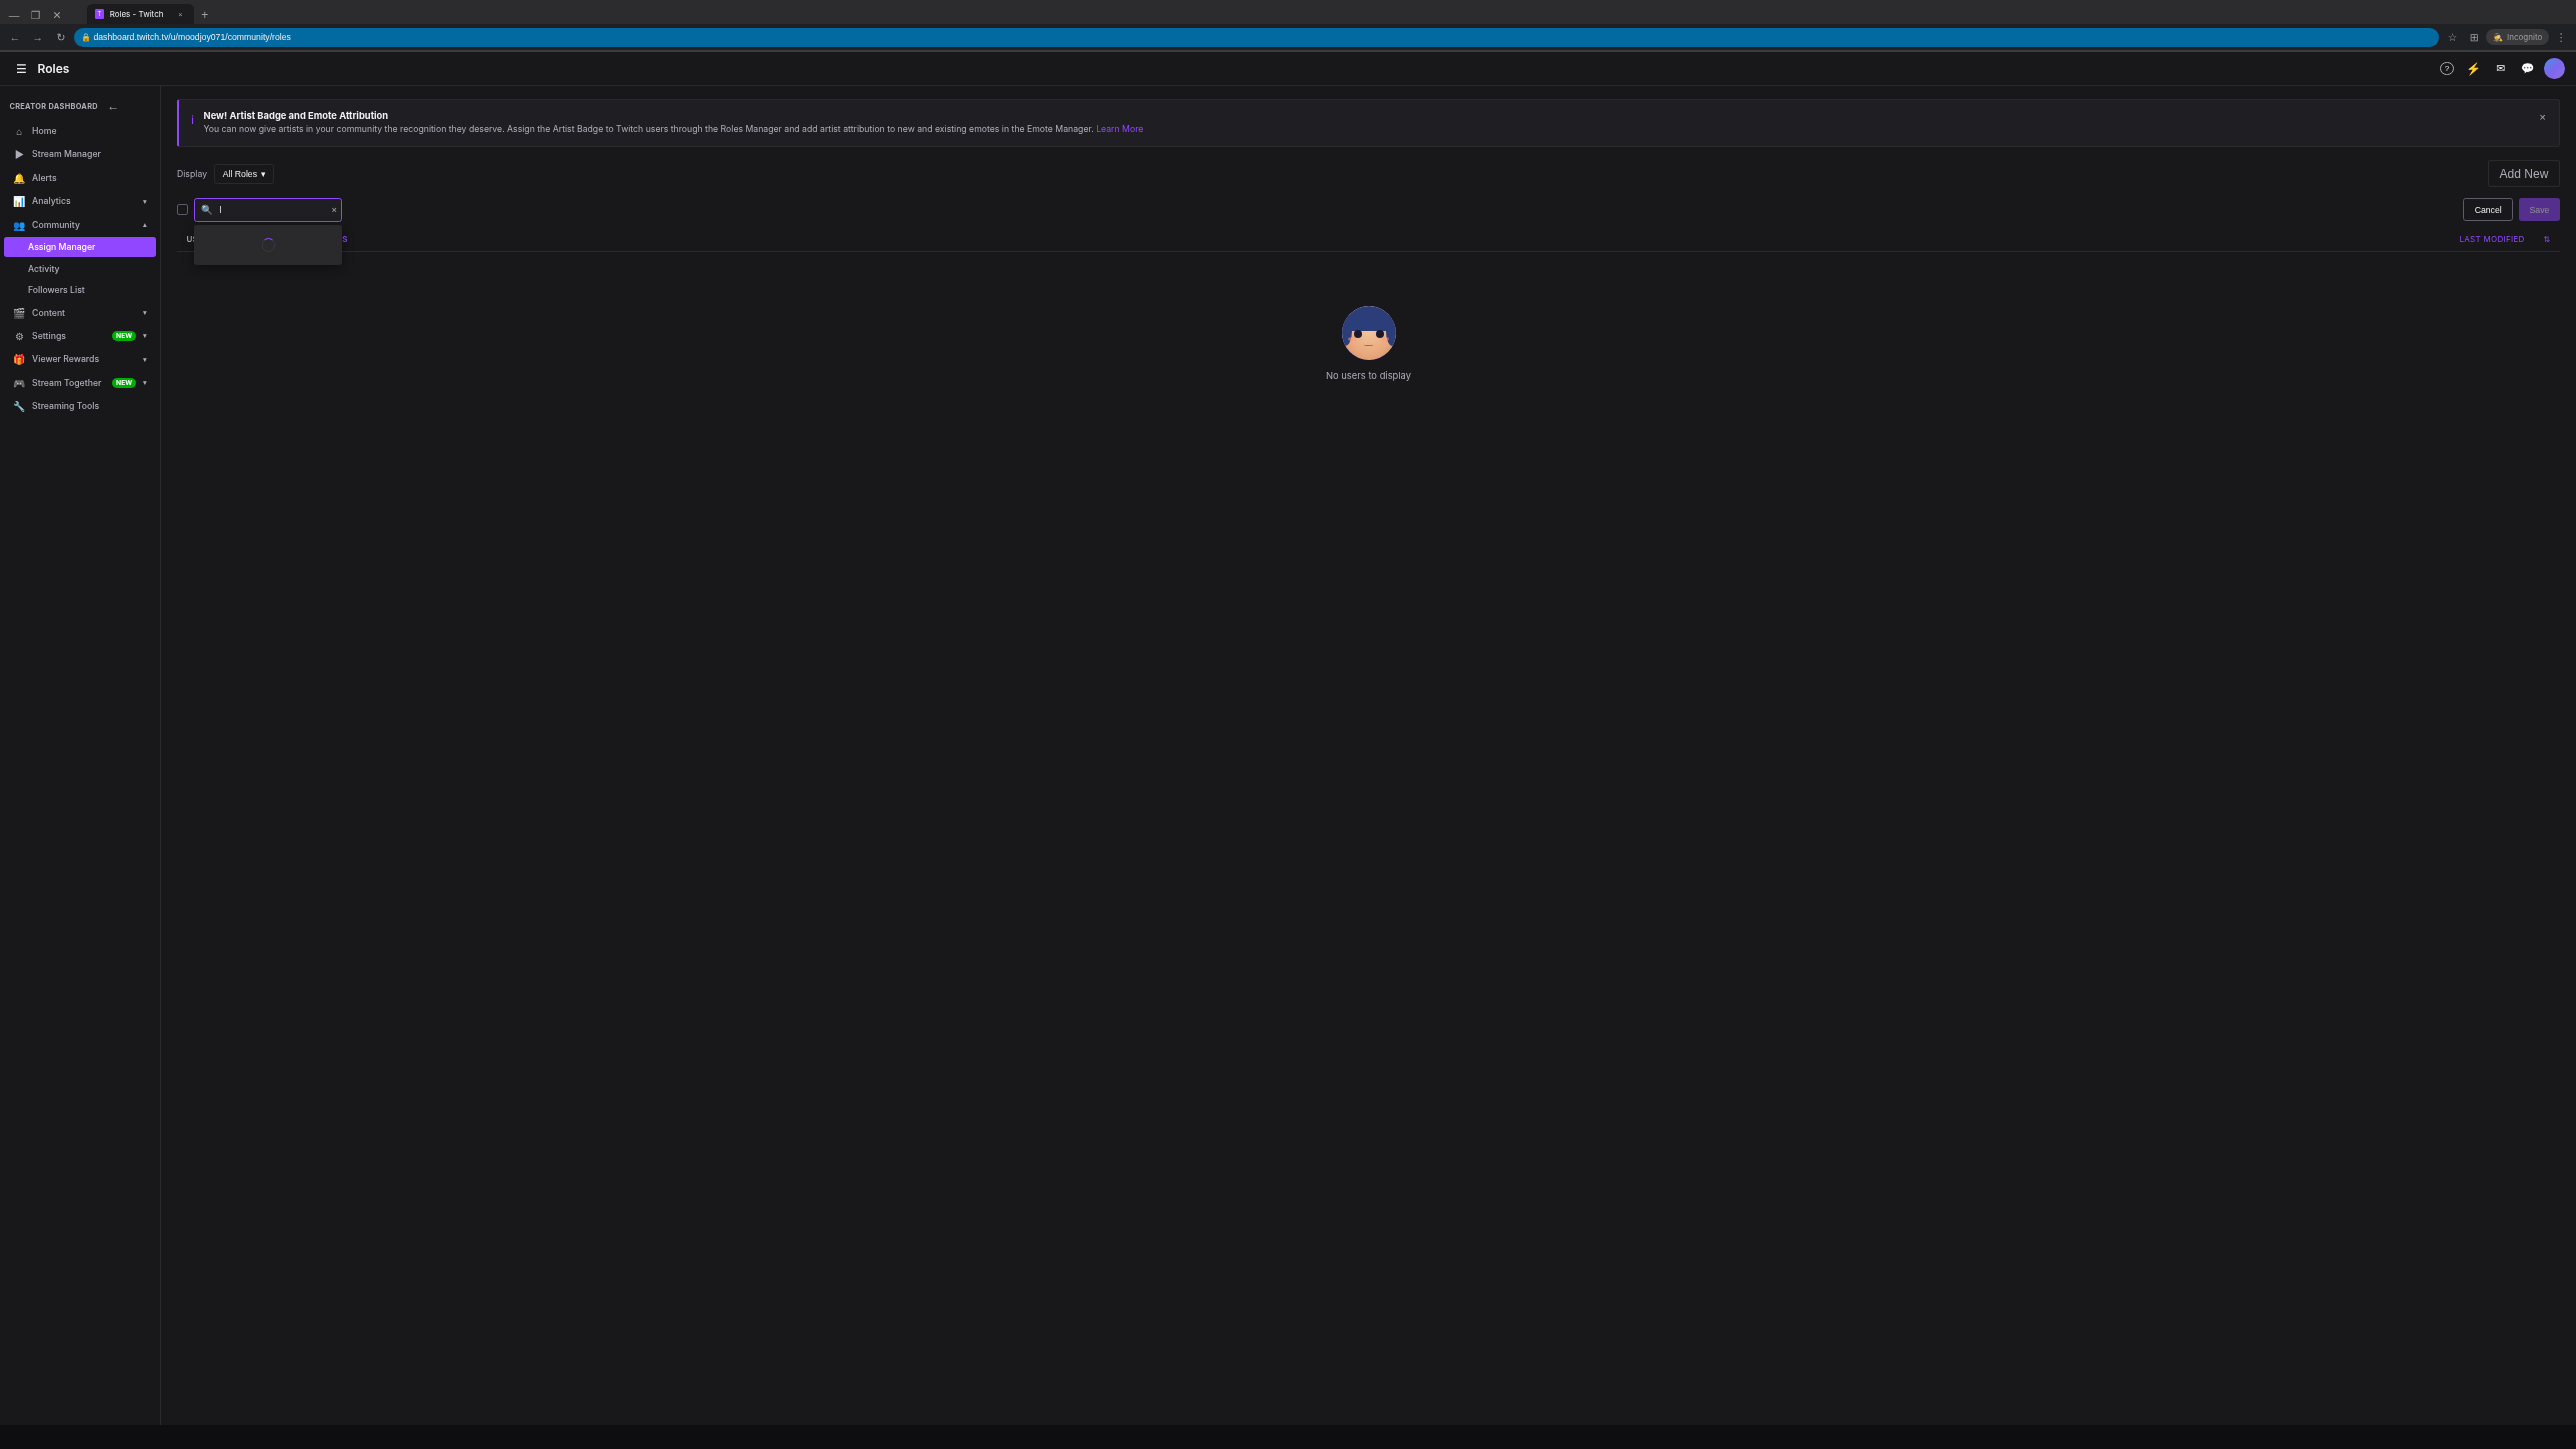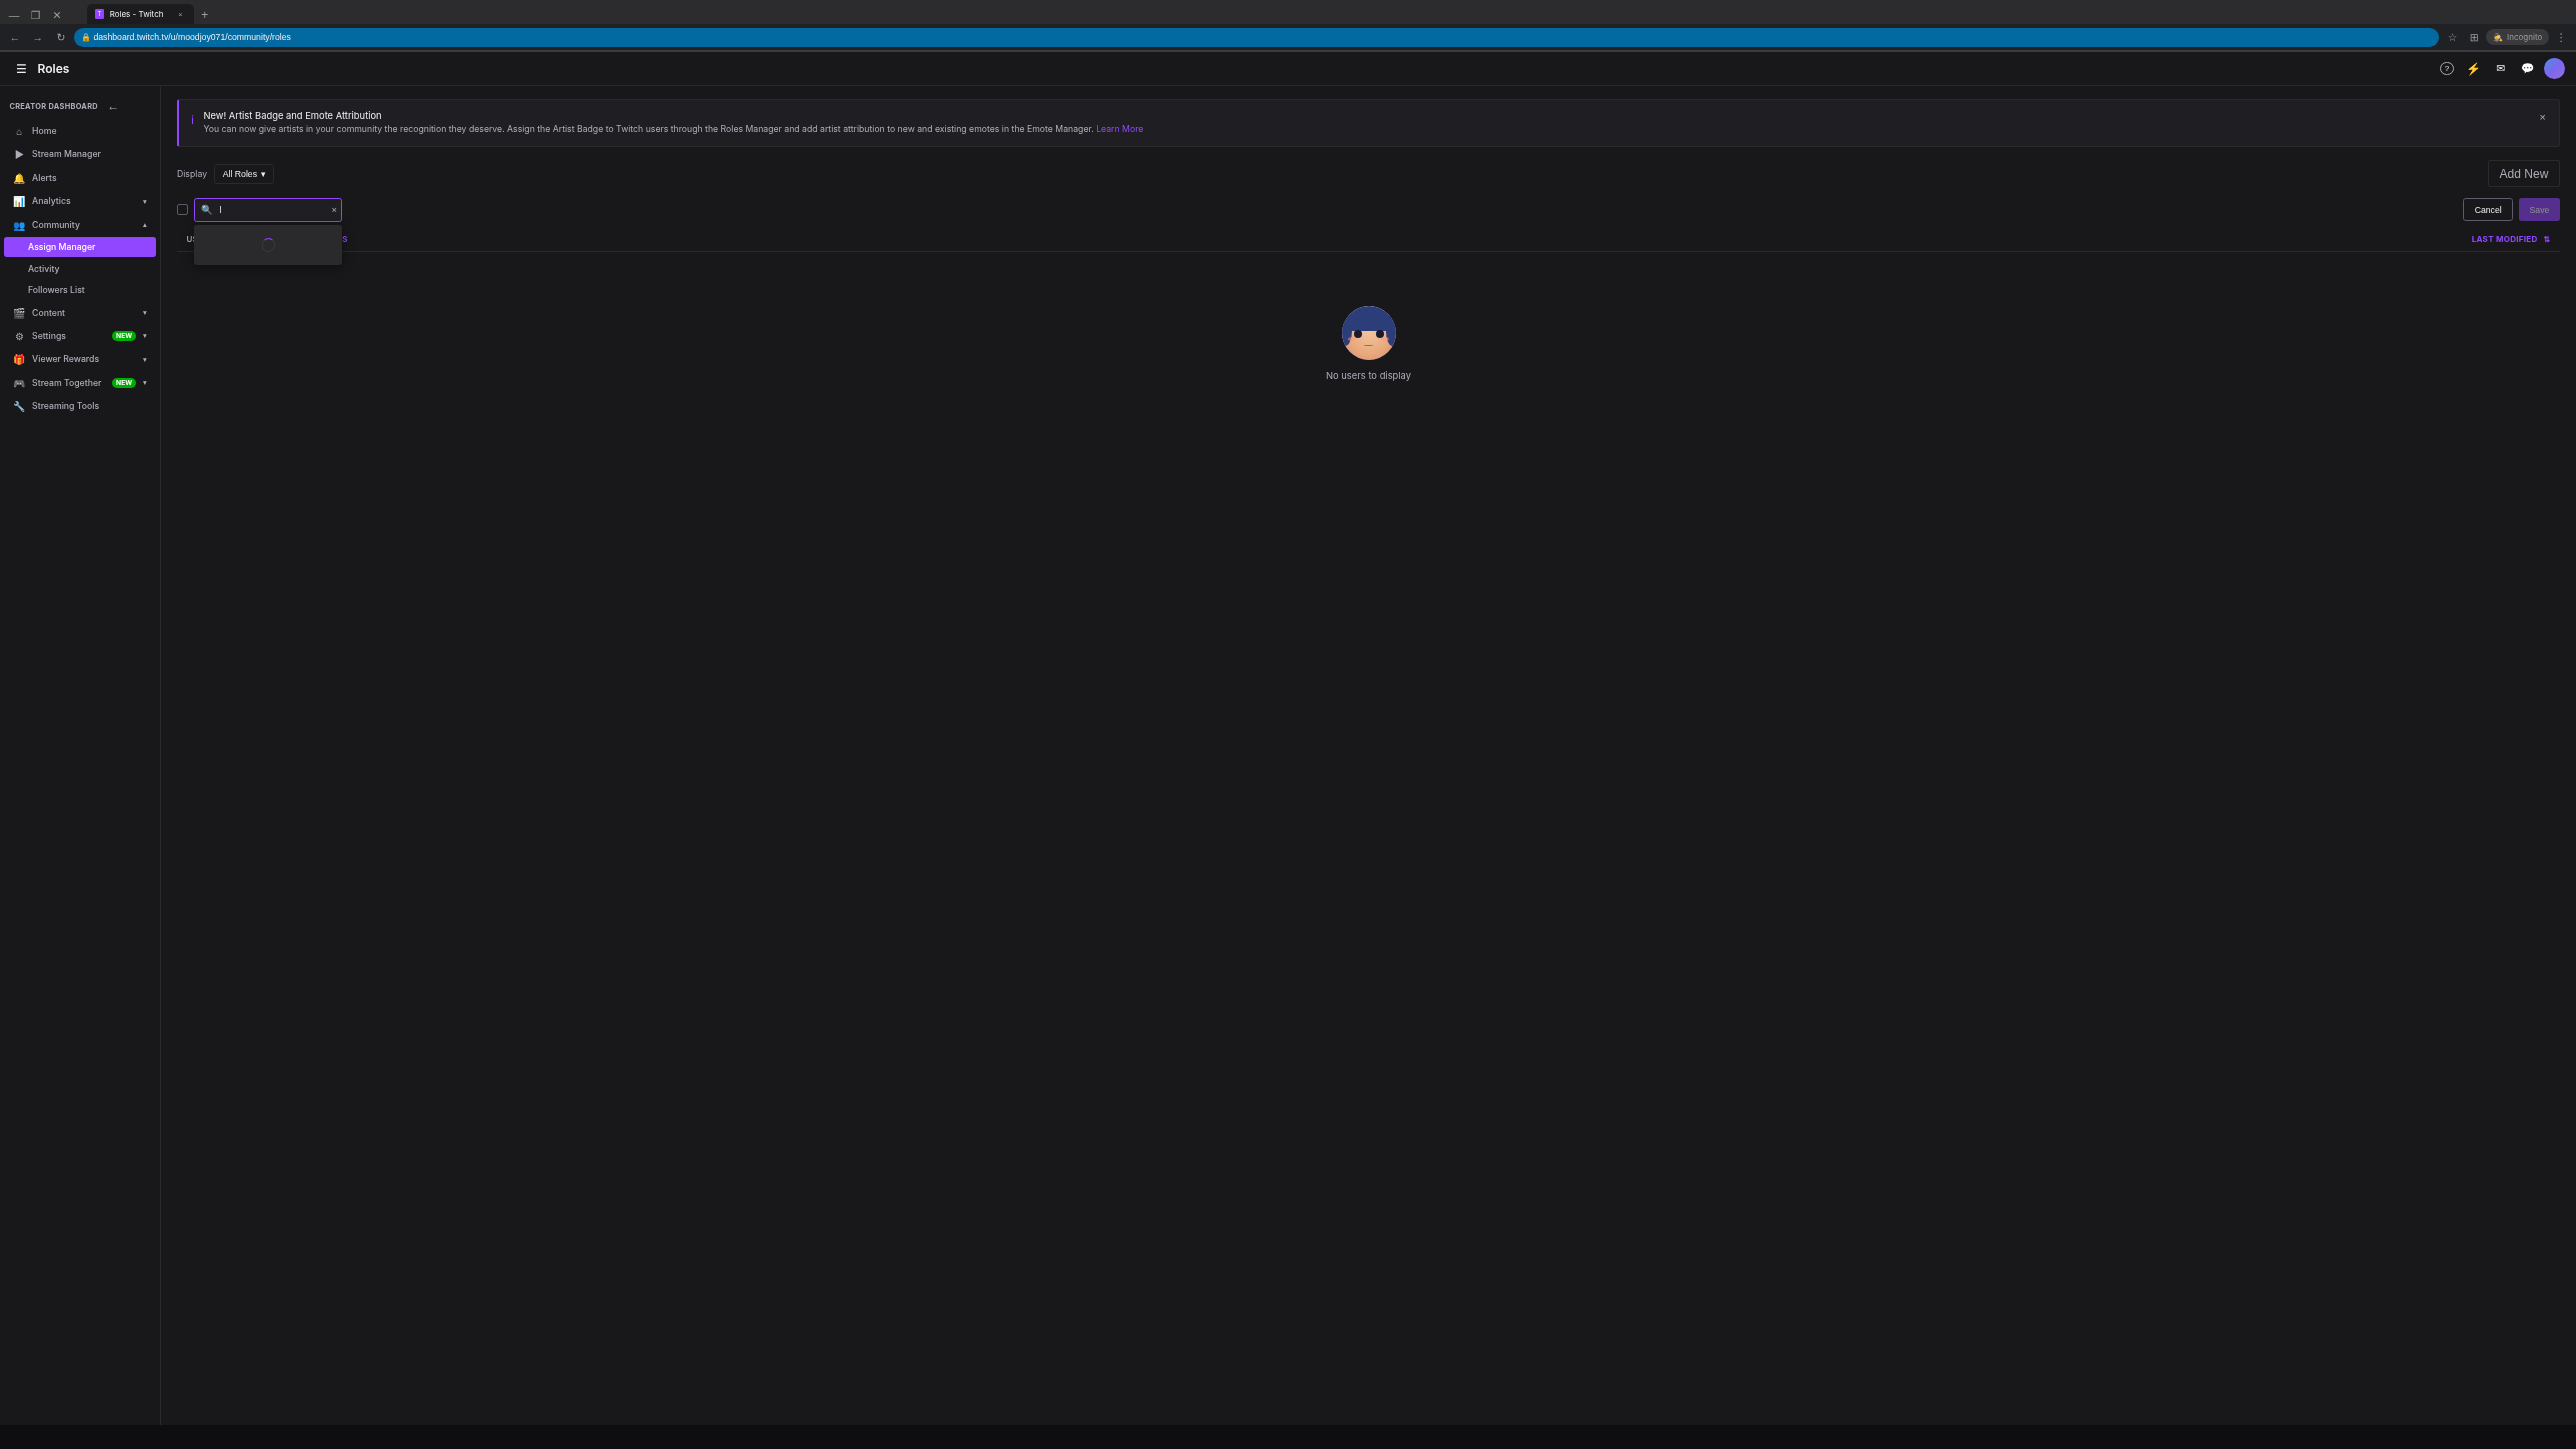--- a/index.html
+++ b/index.html
@@ -355,21 +355,21 @@
     }
     .banner-icon {
       color: #9147ff;
       font-size: 12px;
       flex-shrink: 0;
       margin-top: 1.3px;
     }
     .banner-content { flex: 1; }
     .banner-title {
       font-size: 9.4px;
-      font-weight: 400;
+      font-weight: 700;
       color: #efeff1;
       margin-bottom: 2.7px;
     }
     .banner-text {
       font-size: 8.7px;
       color: #adadb8;
       line-height: 1.5;
     }
     .banner-link {
       color: #9147ff;
@@ -542,28 +542,28 @@
       font-size: 8px;
       font-weight: 600;
       color: #9147ff;
       text-transform: uppercase;
       letter-spacing: 0.3px;
     }
     .col-last-modified {
       width: 134px;
       text-align: right;
       font-size: 8px;
-      font-weight: 700;
+      font-weight: 400;
       color: #9147ff;
       text-transform: uppercase;
       letter-spacing: 0.3px;
       display: flex;
       align-items: center;
       justify-content: flex-end;
-      gap: 6px;
+      gap: 19px;
     }
 
     
     .empty-state {
       display: flex;
       flex-direction: column;
       align-items: center;
       justify-content: center;
       padding: 54px 13.4px;
       gap: 10.7px;

